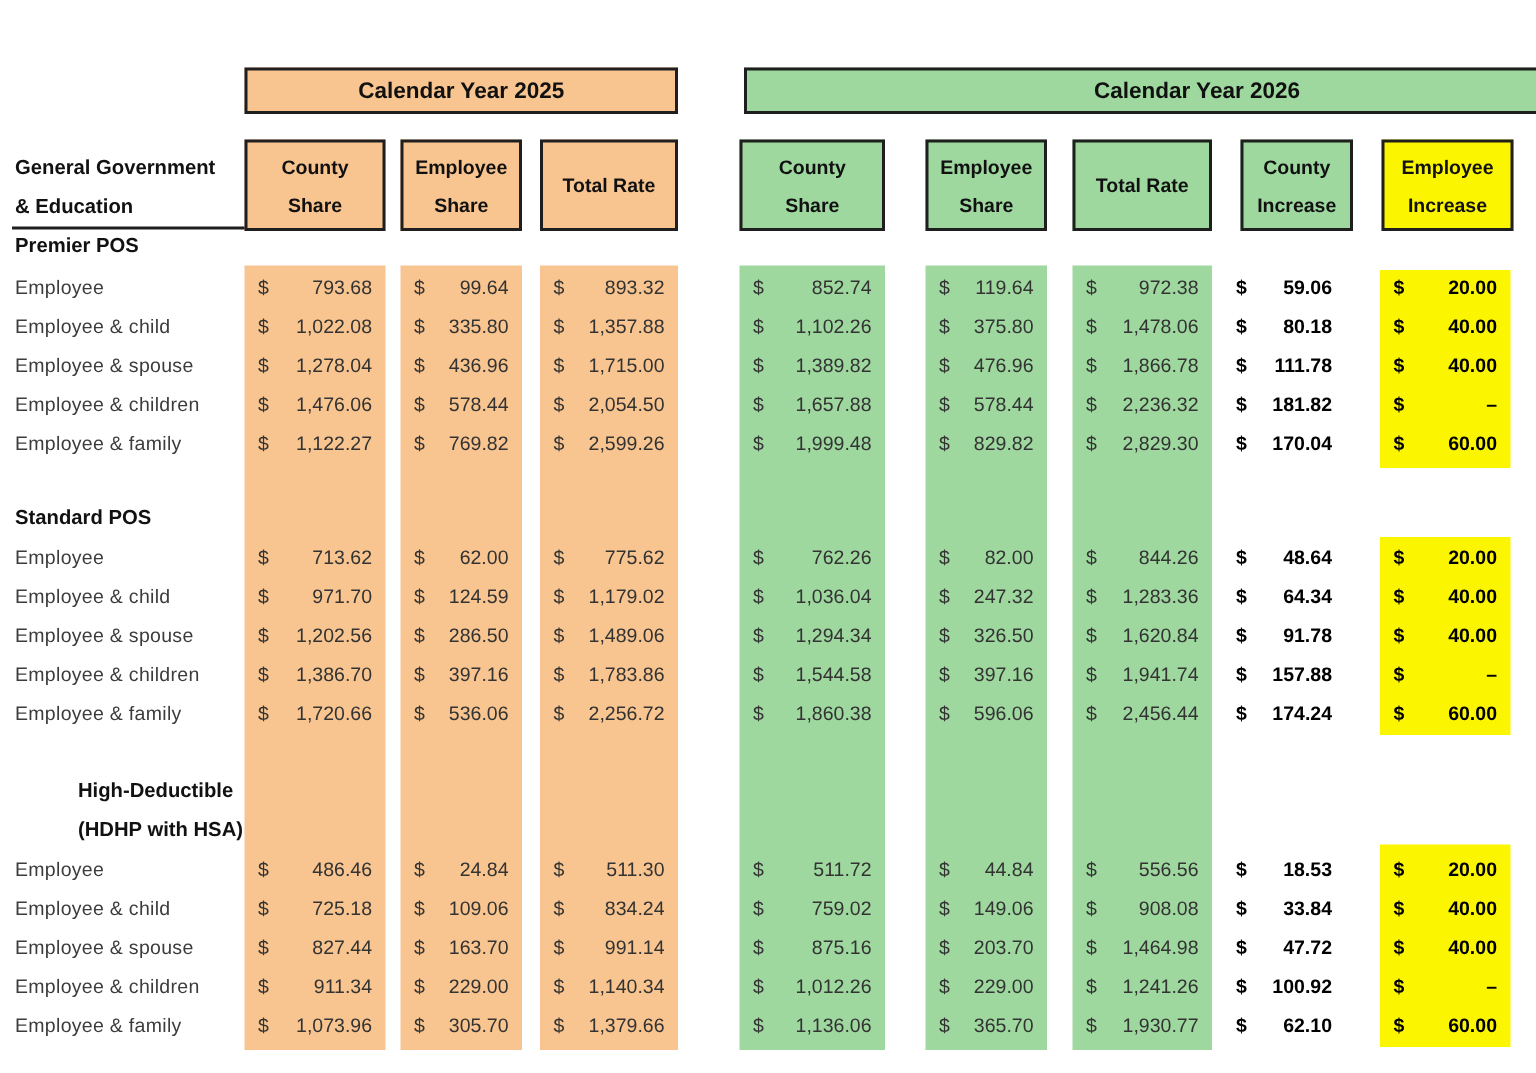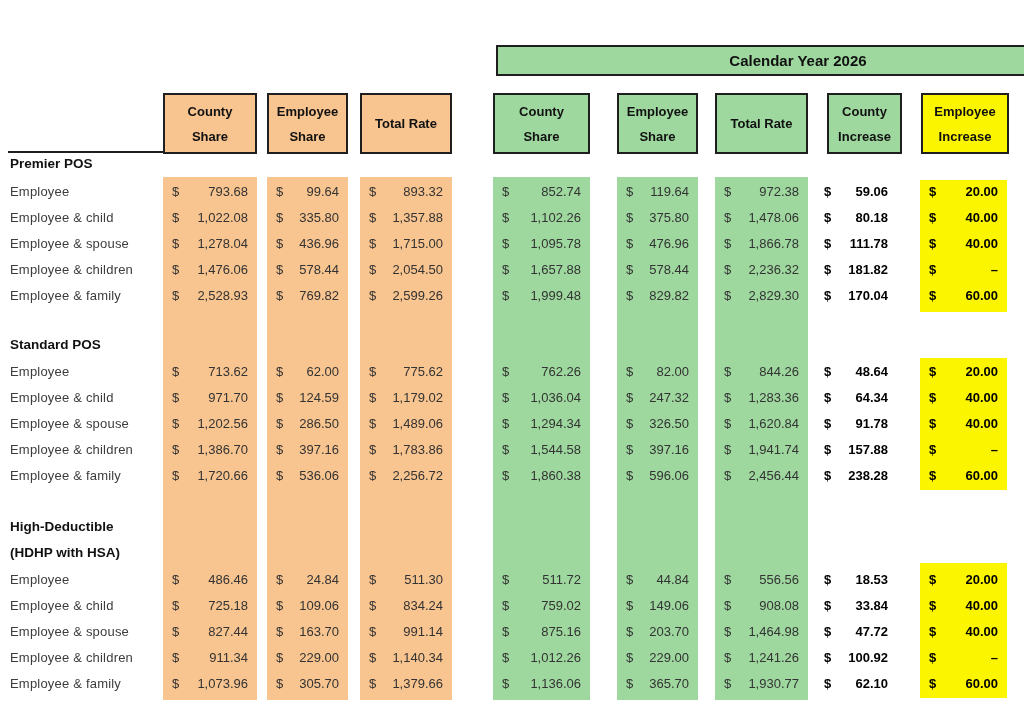--- a/index.html
+++ b/index.html
@@ -50,22 +50,25 @@
   .cell.inc.pad{padding:0 9px;}
   .cur{flex:0 0 auto;}
   .val{flex:0 0 auto;text-align:right;}
 </style>
 </head>
 <body>
 
 <div class="page" style="--orange: #F8C48F; --green: #9ED89F; --yellow: #FCF500;">
 
 
+  <div class="year-band band-2025">Calendar Year 2025</div>
   <div class="year-band band-2026">Calendar Year 2026</div>
 
+  <div class="left-header">General Government
+&amp; Education</div>
   <div class="underline"></div>
 
   <div class="hdr-box hdr-orange" style="left:163px;width:94px;">County
 Share</div>
   <div class="hdr-box hdr-orange" style="left:267px;width:81px;">Employee
 Share</div>
   <div class="hdr-box hdr-orange" style="left:360px;width:92px;">Total Rate</div>
   <div class="hdr-box hdr-green" style="left:493px;width:97px;">County
 Share</div>
   <div class="hdr-box hdr-green" style="left:617px;width:81px;">Employee
@@ -82,21 +85,21 @@
   <div class="col-band col-green" style="left:493px;width:97px;"></div>
   <div class="col-band col-green" style="left:617px;width:81px;"></div>
   <div class="col-band col-green" style="left:715px;width:93px;"></div>
 
   <div class="yellow-block" style="top:180px;height:132px;"></div>
   <div class="yellow-block" style="top:358px;height:132px;"></div>
   <div class="yellow-block" style="top:563px;height:135px;"></div>
 
   <div class="section-label" style="top:151px;">Premier POS</div>
   <div class="section-label" style="top:332px;">Standard POS</div>
-  <div class="section-label" style="top:514px;">High-Deductible
+  <div class="section-label" style="top:514px;margin-left:42px;">High-Deductible
 (HDHP with HSA)</div>
 
   <div id="rows">
       <div class="row" style="top: 179px;">
         <div class="row-label">Employee</div>
         <div class="cell money" style="left: 163px; width: 94px;">
           <span class="cur">$</span>
           <span class="val">793.68</span>
         </div>
         <div class="cell money" style="left: 267px; width: 81px;">
@@ -172,21 +175,21 @@
         <div class="cell money" style="left: 267px; width: 81px;">
           <span class="cur">$</span>
           <span class="val">436.96</span>
         </div>
         <div class="cell money" style="left: 360px; width: 92px;">
           <span class="cur">$</span>
           <span class="val">1,715.00</span>
         </div>
         <div class="cell money" style="left: 493px; width: 97px;">
           <span class="cur">$</span>
-          <span class="val">1,095.78</span>
+          <span class="val">1,389.82</span>
         </div>
         <div class="cell money" style="left: 617px; width: 81px;">
           <span class="cur">$</span>
           <span class="val">476.96</span>
         </div>
         <div class="cell money" style="left: 715px; width: 93px;">
           <span class="cur">$</span>
           <span class="val">1,866.78</span>
         </div>
         <div class="cell inc" style="left: 824px; width: 64px;">
@@ -230,21 +233,21 @@
         </div>
         <div class="cell inc pad" style="left: 920px; width: 87px;">
           <span class="cur">$</span>
           <span class="val">–</span>
         </div>
       </div>
       <div class="row" style="top: 283px;">
         <div class="row-label">Employee &amp; family</div>
         <div class="cell money" style="left: 163px; width: 94px;">
           <span class="cur">$</span>
-          <span class="val">2,528.93</span>
+          <span class="val">1,122.27</span>
         </div>
         <div class="cell money" style="left: 267px; width: 81px;">
           <span class="cur">$</span>
           <span class="val">769.82</span>
         </div>
         <div class="cell money" style="left: 360px; width: 92px;">
           <span class="cur">$</span>
           <span class="val">2,599.26</span>
         </div>
         <div class="cell money" style="left: 493px; width: 97px;">
@@ -429,21 +432,21 @@
         <div class="cell money" style="left: 617px; width: 81px;">
           <span class="cur">$</span>
           <span class="val">596.06</span>
         </div>
         <div class="cell money" style="left: 715px; width: 93px;">
           <span class="cur">$</span>
           <span class="val">2,456.44</span>
         </div>
         <div class="cell inc" style="left: 824px; width: 64px;">
           <span class="cur">$</span>
-          <span class="val">238.28</span>
+          <span class="val">174.24</span>
         </div>
         <div class="cell inc pad" style="left: 920px; width: 87px;">
           <span class="cur">$</span>
           <span class="val">60.00</span>
         </div>
       </div>
       <div class="row" style="top: 567px;">
         <div class="row-label">Employee</div>
         <div class="cell money" style="left: 163px; width: 94px;">
           <span class="cur">$</span>

